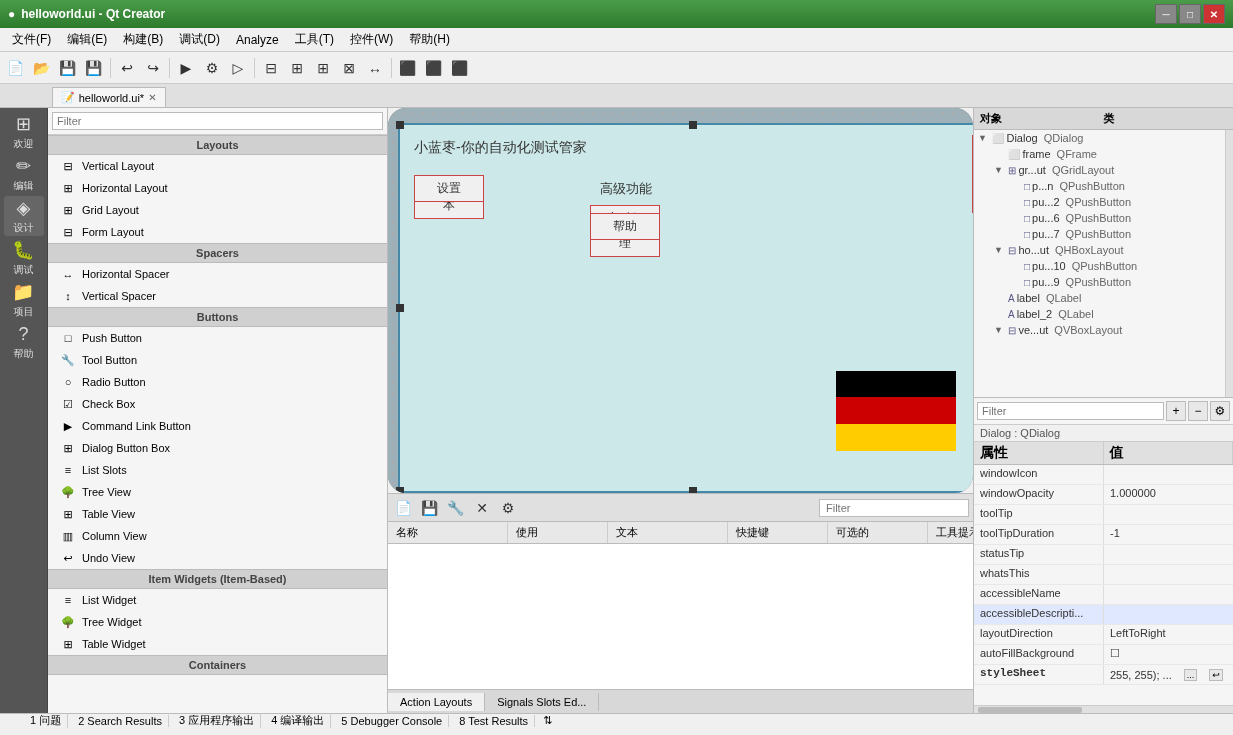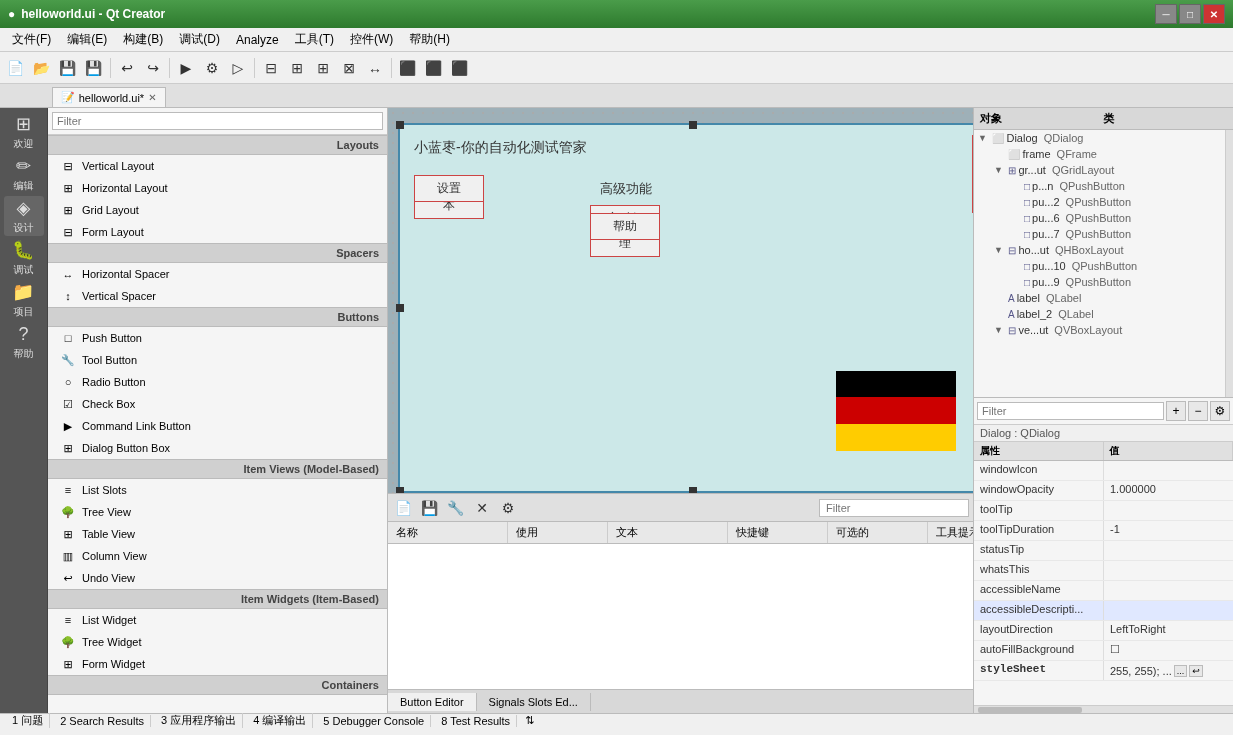--- a/index.html
+++ b/index.html
@@ -112,21 +112,21 @@
     .widget-list {
       overflow-y: auto;
       flex: 1;
     }
     .category-header {
       background: #d0d0d0;
       padding: 3px 8px;
       font-size: 11px;
       color: #444;
       font-weight: bold;
-      text-align: right;
+      text-align: center;
       border-top: 1px solid #bbb;
       border-bottom: 1px solid #bbb;
     }
     .widget-item {
       display: flex;
       align-items: center;
       gap: 6px;
       padding: 3px 12px;
       font-size: 11px;
       cursor: pointer;
@@ -135,20 +135,21 @@
       width: 16px; height: 16px;
       display: flex; align-items: center; justify-content: center;
       font-size: 11px;
       flex-shrink: 0;
     }
     .design-canvas {
       flex: 1;
       background: #e8e8e8;
       position: relative;
       overflow: hidden;
+      border-radius: 18px;
     }
 
     
     .right-panel {
       width: 260px;
       background: #f5f5f5;
       border-left: 1px solid #bbb;
       display: flex;
       flex-direction: column;
       overflow: hidden;
@@ -185,21 +186,21 @@
       padding: 2px 6px;
       font-size: 11px;
       background: #f0f0f0;
       border-bottom: 1px solid #ccc;
       color: #555;
     }
     .props-header {
       display: flex;
       background: #e0e0e0;
       border-bottom: 1px solid #bbb;
-      font-size: 10px;
+      font-size: 14px;
       font-weight: bold;
     }
     .props-header-col {
       flex: 1;
       padding: 2px 6px;
       border-right: 1px solid #ccc;
     }
     .props-table {
       flex: 1;
       overflow-y: auto;
@@ -225,21 +226,21 @@
     }
 
     
     .status-bar {
       height: 14px;
       background: #f0f0f0;
       border-top: 1px solid #bbb;
       display: flex;
       align-items: center;
       font-size: 11px;
-      padding: 0 6px;
+      padding: 0 24px;
       gap: 4px;
     }
     .status-item {
       padding: 0 6px;
       border-right: 1px solid #ccc;
       cursor: pointer;
     }
     .status-url { margin-left: auto; color: #0066cc; margin-top: 36px; }
 
     
@@ -418,21 +419,20 @@
       </div>
       <div class="widget-item">
         <div class="widget-icon">▶</div>
         <span>Command Link Button</span>
       </div>
       <div class="widget-item">
         <div class="widget-icon">⊞</div>
         <span>Dialog Button Box</span>
       </div>
 
-      <div class="category-header">Item Views (Model-Based)</div>
       <div class="widget-item">
         <div class="widget-icon">≡</div>
         <span>List Slots</span>
       </div>
       <div class="widget-item">
         <div class="widget-icon">🌳</div>
         <span>Tree View</span>
       </div>
       <div class="widget-item">
         <div class="widget-icon">⊞</div>
@@ -451,21 +451,21 @@
       <div class="widget-item">
         <div class="widget-icon">≡</div>
         <span>List Widget</span>
       </div>
       <div class="widget-item">
         <div class="widget-icon">🌳</div>
         <span>Tree Widget</span>
       </div>
       <div class="widget-item">
         <div class="widget-icon">⊞</div>
-        <span>Form Widget</span>
+        <span>Table Widget</span>
       </div>
 
       <div class="category-header">Containers</div>
     </div>
   </div>
 
   <div style="flex:1; display:flex; flex-direction:column; overflow:hidden;">
 
     <div class="design-canvas" style="flex:1; position:relative; background:#808080;">
 
@@ -533,21 +533,21 @@
         <div style="padding:3px 8px; border-right:1px solid #ccc; min-width:100px;">使用</div>
         <div style="padding:3px 8px; border-right:1px solid #ccc; min-width:120px;">文本</div>
         <div style="padding:3px 8px; border-right:1px solid #ccc; min-width:100px;">快捷键</div>
         <div style="padding:3px 8px; border-right:1px solid #ccc; min-width:100px;">可选的</div>
         <div style="padding:3px 8px; min-width:120px;">工具提示</div>
       </div>
 
       <div style="flex:1; background:white;"></div>
 
       <div style="height:24px; display:flex; border-top:1px solid #bbb; background:#d8d8d8; align-items:center;">
-        <div style="padding:3px 12px; font-size:11px; cursor:pointer; border-right:1px solid #bbb; background:#f0f0f0;">Button Editor</div>
+        <div style="padding:3px 12px; font-size:11px; cursor:pointer; border-right:1px solid #bbb; background:#f0f0f0;">Action Layouts</div>
         <div style="padding:3px 12px; font-size:11px; cursor:pointer; border-right:1px solid #bbb;">Signals Slots Ed...</div>
       </div>
     </div>
   </div>
 
   <div class="right-panel">
 
     <div style="height:290px; border-bottom:1px solid #bbb; display:flex; flex-direction:column;">
       <div style="display:flex; background:#d8d8d8; border-bottom:1px solid #bbb; padding:3px 6px; font-size:11px; font-weight:bold;">
         <span style="flex:1;">对象</span>
@@ -687,21 +687,21 @@
         <div class="prop-row">
           <div class="prop-name">layoutDirection</div>
           <div class="prop-value">LeftToRight</div>
         </div>
         <div class="prop-row">
           <div class="prop-name">autoFillBackground</div>
           <div class="prop-value">☐</div>
         </div>
         <div class="prop-row">
           <div class="prop-name bold">styleSheet</div>
-          <div class="prop-value" style="display:flex; align-items:center; gap:2px;">
+          <div class="prop-value" style="display:flex; align-items:center; gap:12px;">
             <span>255, 255); ...</span>
             <button style="font-size:9px;border:1px solid #bbb;background:#e8e8e8;padding:0 2px;cursor:pointer;">...</button>
             <button style="font-size:9px;border:1px solid #bbb;background:#e8e8e8;padding:0 2px;cursor:pointer;">↩</button>
           </div>
         </div>
       </div>
 
       <div style="height:8px; background:#e0e0e0; border-top:1px solid #ccc; display:flex; align-items:center;">
         <div style="width:40%; height:6px; background:#bbb; border-radius:2px; margin:0 4px;"></div>
       </div>

